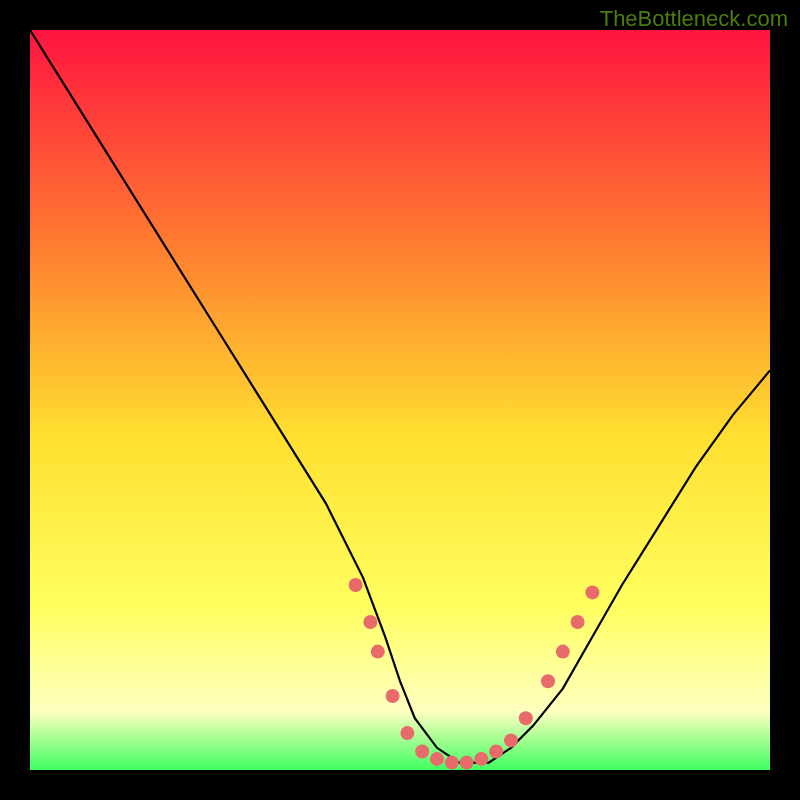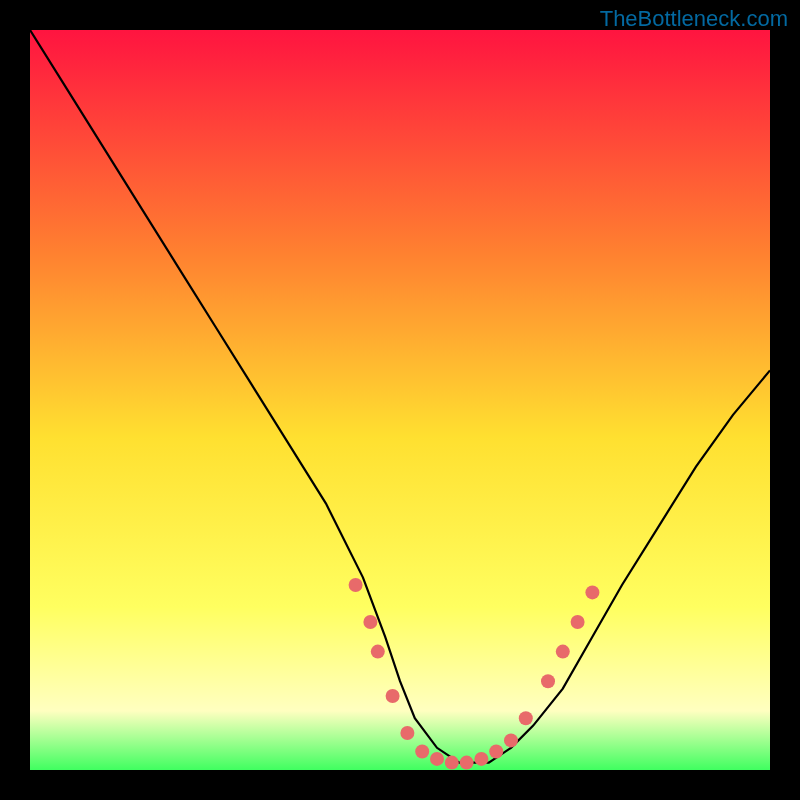--- a/index.html
+++ b/index.html
@@ -8,21 +8,21 @@
     height: 800px;
     background: #000;
     position: relative;
     overflow: hidden;
     font-family: Arial, sans-serif;
   }
   .watermark {
     position: absolute;
     top: 6px;
     right: 12px;
-    color: #0369a1;
+    color: #4d7c0f;
     font-size: 22px;
     font-weight: 500;
     z-index: 10;
   }
   .plot-area {
     position: absolute;
     left: 30px;
     top: 30px;
     width: 740px;
     height: 740px;

